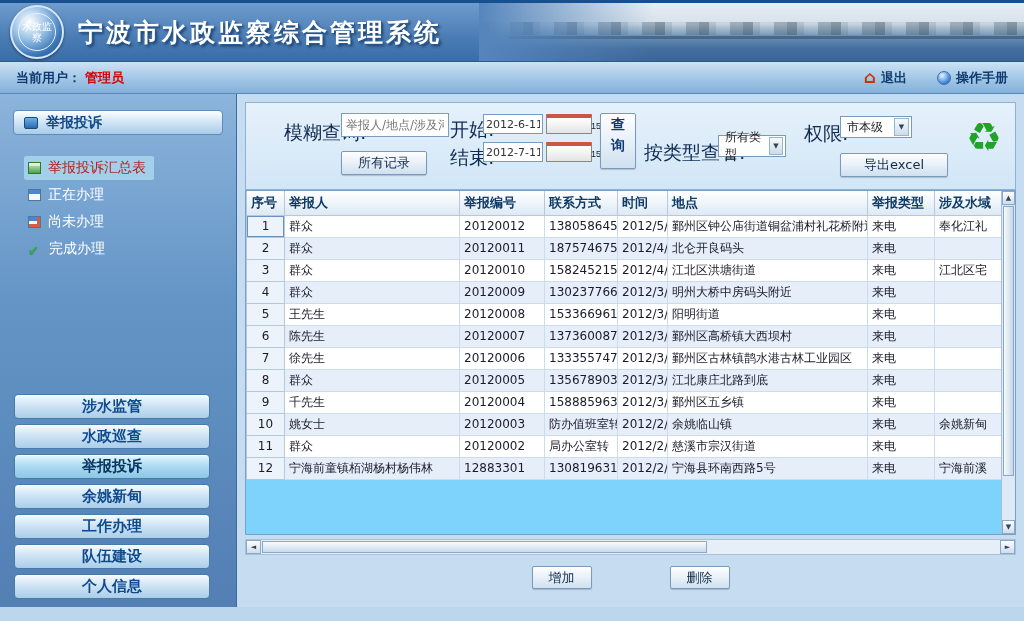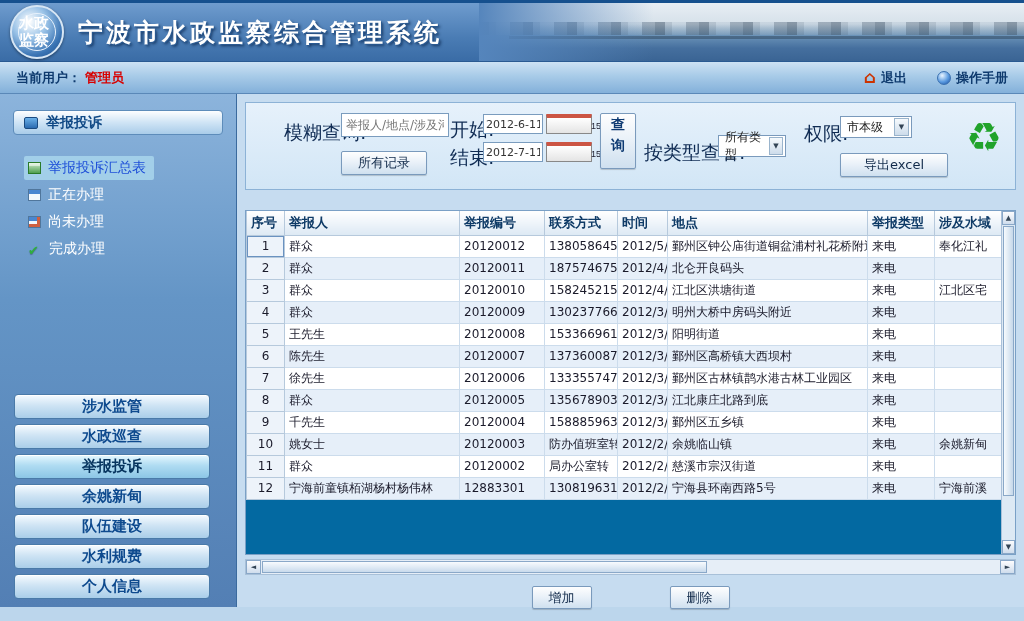--- a/index.html
+++ b/index.html
@@ -14,21 +14,21 @@
   .photo{position:absolute;top:0;right:0;width:545px;height:58px;overflow:hidden;
     background:linear-gradient(to bottom,#e8eef4 0%,#d6e1ea 36%,#a8bfd2 44%,#6b93b8 56%,#456f9e 78%,#3a6494 100%);}
   .photo .skyline{position:absolute;top:19px;left:0;right:0;height:13px;
     background:repeating-linear-gradient(90deg, rgba(70,90,110,.55) 0 10px, rgba(115,135,155,.35) 10px 17px, rgba(155,175,195,.25) 17px 31px, rgba(90,110,130,.45) 31px 44px);}
   .photo .bridge{position:absolute;top:33px;left:30px;right:0;height:3px;background:rgba(40,60,80,.45);}
   .photo .fade{position:absolute;inset:0;background:linear-gradient(to right,#5585bc 0%,rgba(85,133,188,0) 32%);}
   .logo{position:absolute;left:10px;top:2px;width:54px;height:54px;border-radius:50%;z-index:3;
     background:radial-gradient(circle at 35% 30%,#ffffff 0%,#9cc4e8 35%,#3a74b4 70%,#1c4a84 100%);
     border:2px solid #d7e6f4;box-shadow:0 1px 3px rgba(0,0,0,.45);}
   .logo-inner{position:absolute;inset:6px;border-radius:50%;border:1px solid #e8f2fc;
-    display:flex;align-items:center;justify-content:center;color:#fff;font-size:15px;font-weight:bold;text-align:left;line-height:1.15;}
+    display:flex;align-items:center;justify-content:center;color:#fff;font-size:10px;font-weight:normal;text-align:center;line-height:1.15;}
   .app-title{position:absolute;left:78px;top:0;height:59px;line-height:59px;z-index:3;
     font-size:25px;font-weight:bold;color:#ffffff;letter-spacing:3px;
     text-shadow:1px 1px 0 #2a5a92,2px 2px 3px rgba(10,40,80,.85);}
 
   
   #userbar{position:absolute;top:62px;left:0;right:0;height:32px;
     background:linear-gradient(#cde2f4 0%,#a8cbe8 45%,#83b0da 100%);
     border-bottom:1px solid #5a88b8;display:flex;align-items:center;padding:0 16px;
     font-size:13px;color:#0e3a6e;font-weight:bold;}
   .user-red{color:#d80000;margin-left:4px;}
@@ -45,21 +45,21 @@
   .panel-title{position:absolute;top:16px;left:13px;width:210px;height:25px;
     border:1px solid #5d8cba;border-radius:4px;
     background:linear-gradient(#fdfeff,#cfe4f5 50%,#a9cce9);
     display:flex;align-items:center;gap:8px;padding-left:10px;
     font-size:14px;font-weight:bold;color:#114a86;cursor:pointer;}
   .pt-icon{width:14px;height:12px;background:linear-gradient(#6ab0e8,#2a6ab0);
     border:1px solid #1a4a80;border-radius:2px;}
   .menu{position:absolute;top:60px;left:0;right:0;}
   .menu-item{height:27px;padding-left:24px;display:flex;align-items:center;font-size:14px;color:#ffffff;cursor:pointer;}
   .mi-box{display:inline-flex;align-items:center;gap:7px;padding:3px 8px 3px 4px;border-radius:2px;}
-  .menu-item.active .mi-box{background:#a2cfe9;color:#1d4ed8;}
+  .menu-item.active .mi-box{background:#a2cfe9;color:#b91c1c;}
   .mi-icon{width:13px;height:12px;display:inline-block;}
   .icon-grid{background:linear-gradient(#cfeccf,#4f9f4f);border:1px solid #2a7a2a;
     box-shadow:inset 0 3px 0 rgba(255,255,255,.5);}
   .icon-window{background:linear-gradient(#4a86d0 0 4px,#f4f8fc 4px);border:1px solid #50769c;}
   .icon-window-red{background:linear-gradient(#4a86d0 0 4px,#f4f8fc 4px);border:1px solid #50769c;
     box-shadow:inset -3px -3px 0 #d06040;}
   .icon-check{width:14px;height:14px;}
   .icon-check::before{content:"✔";color:#2fae3f;font-size:13px;font-weight:bold;line-height:14px;
     text-shadow:0 1px 1px rgba(0,0,0,.3);}
   .modules{position:absolute;left:0;right:12px;bottom:3px;}
@@ -98,21 +98,21 @@
   #type-select{left:472px;top:32px;width:68px;}
   #perm-select{left:594px;top:13px;width:72px;}
   #export-btn{position:absolute;left:594px;top:50px;width:108px;height:24px;}
   #type-label{left:398px;top:37px;} #perm-label{left:558px;top:18px;}
   #fuzzy-label{left:38px;top:17px;} #start-label{left:204px;top:14px;} #end-label{left:204px;top:42px;}
   .refresh-icon{position:absolute;left:716px;top:12px;width:44px;height:44px;cursor:pointer;
     color:#21a32b;font-size:40px;line-height:44px;text-align:center;}
   .refresh-icon::before{content:"♻";}
 
   
-  .table-wrap{position:relative;margin-top:20px;height:345px;background:#0369a1;border:1px solid #7aa0c6;overflow:hidden;}
+  .table-wrap{position:relative;margin-top:0;height:345px;background:#7dd3fc;border:1px solid #7aa0c6;overflow:hidden;}
   table{border-collapse:collapse;table-layout:fixed;width:756px;font-size:12px;}
   th{height:24px;background:linear-gradient(#ffffff,#dde9f4);border:1px solid #b6c9dc;border-top:none;
     font-size:13px;color:#0e3a66;text-align:left;padding:0 4px;font-weight:bold;
     white-space:nowrap;overflow:hidden;}
   td{height:22px;border:1px solid #ccdcec;padding:0 4px;color:#1a1a2a;
     white-space:nowrap;overflow:hidden;background:#fff;}
   tbody tr:nth-child(even) td{background:#e6eff9;}
   td:first-child{background:#edf3fa !important;text-align:center;border-color:#b6c9dc;}
   tbody tr:first-child td:first-child{box-shadow:inset 0 0 0 1px #6a92c0;}
   .vscroll{position:absolute;top:0;right:0;bottom:0;width:14px;background:#dde9f4;border-left:1px solid #aac0d8;}
@@ -200,22 +200,22 @@
             <span class="mi-icon icon-check"></span>
             <span>完成办理</span>
           </span>
       </div>
     </div>
     <div class="modules">
       <div class="module-btn">涉水监管</div>
       <div class="module-btn">水政巡查</div>
       <div class="module-btn active">举报投诉</div>
       <div class="module-btn">余姚新甸</div>
+      <div class="module-btn">工作办理</div>
       <div class="module-btn">队伍建设</div>
-      <div class="module-btn">水利规费</div>
       <div class="module-btn">个人信息</div>
     </div>
   </div>
 
   <div id="main">
 
     <div class="filter-panel">
       <span class="f-label" id="fuzzy-label">模糊查询:</span>
       <input class="f-input" id="fuzzy-input" placeholder="举报人/地点/涉及河" style="">
       <button class="push-btn" id="all-records-btn">所有记录</button>

